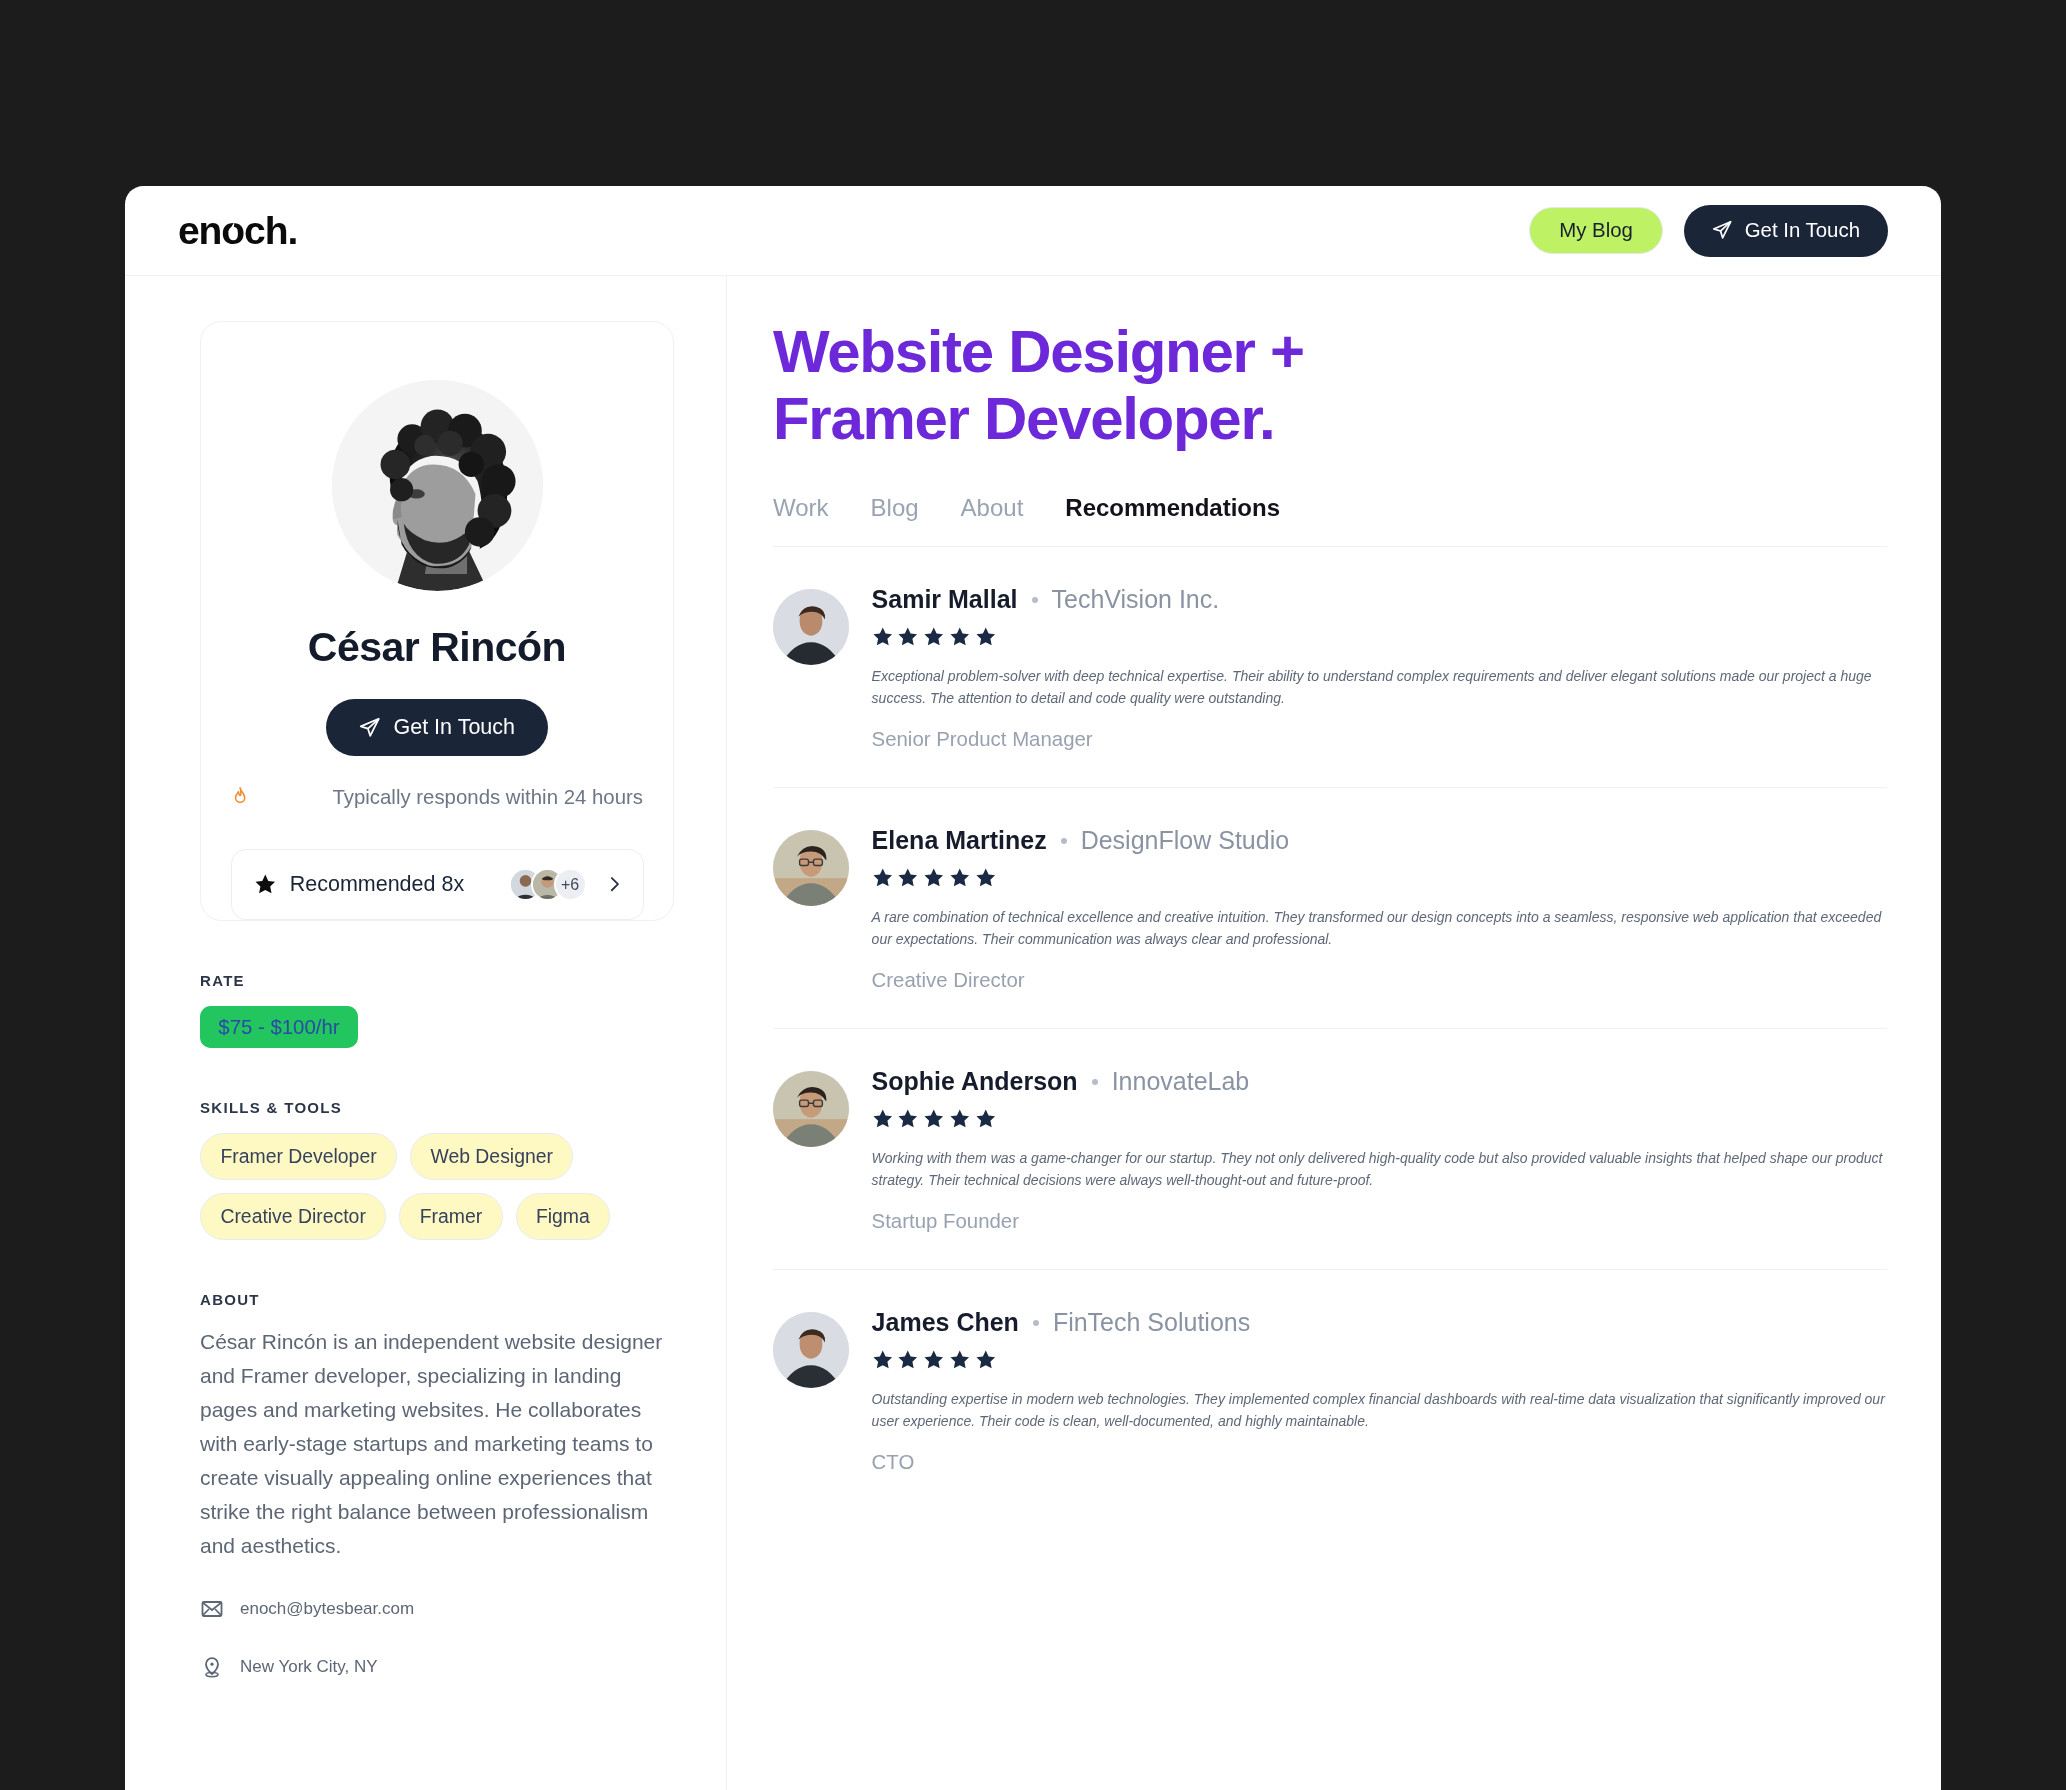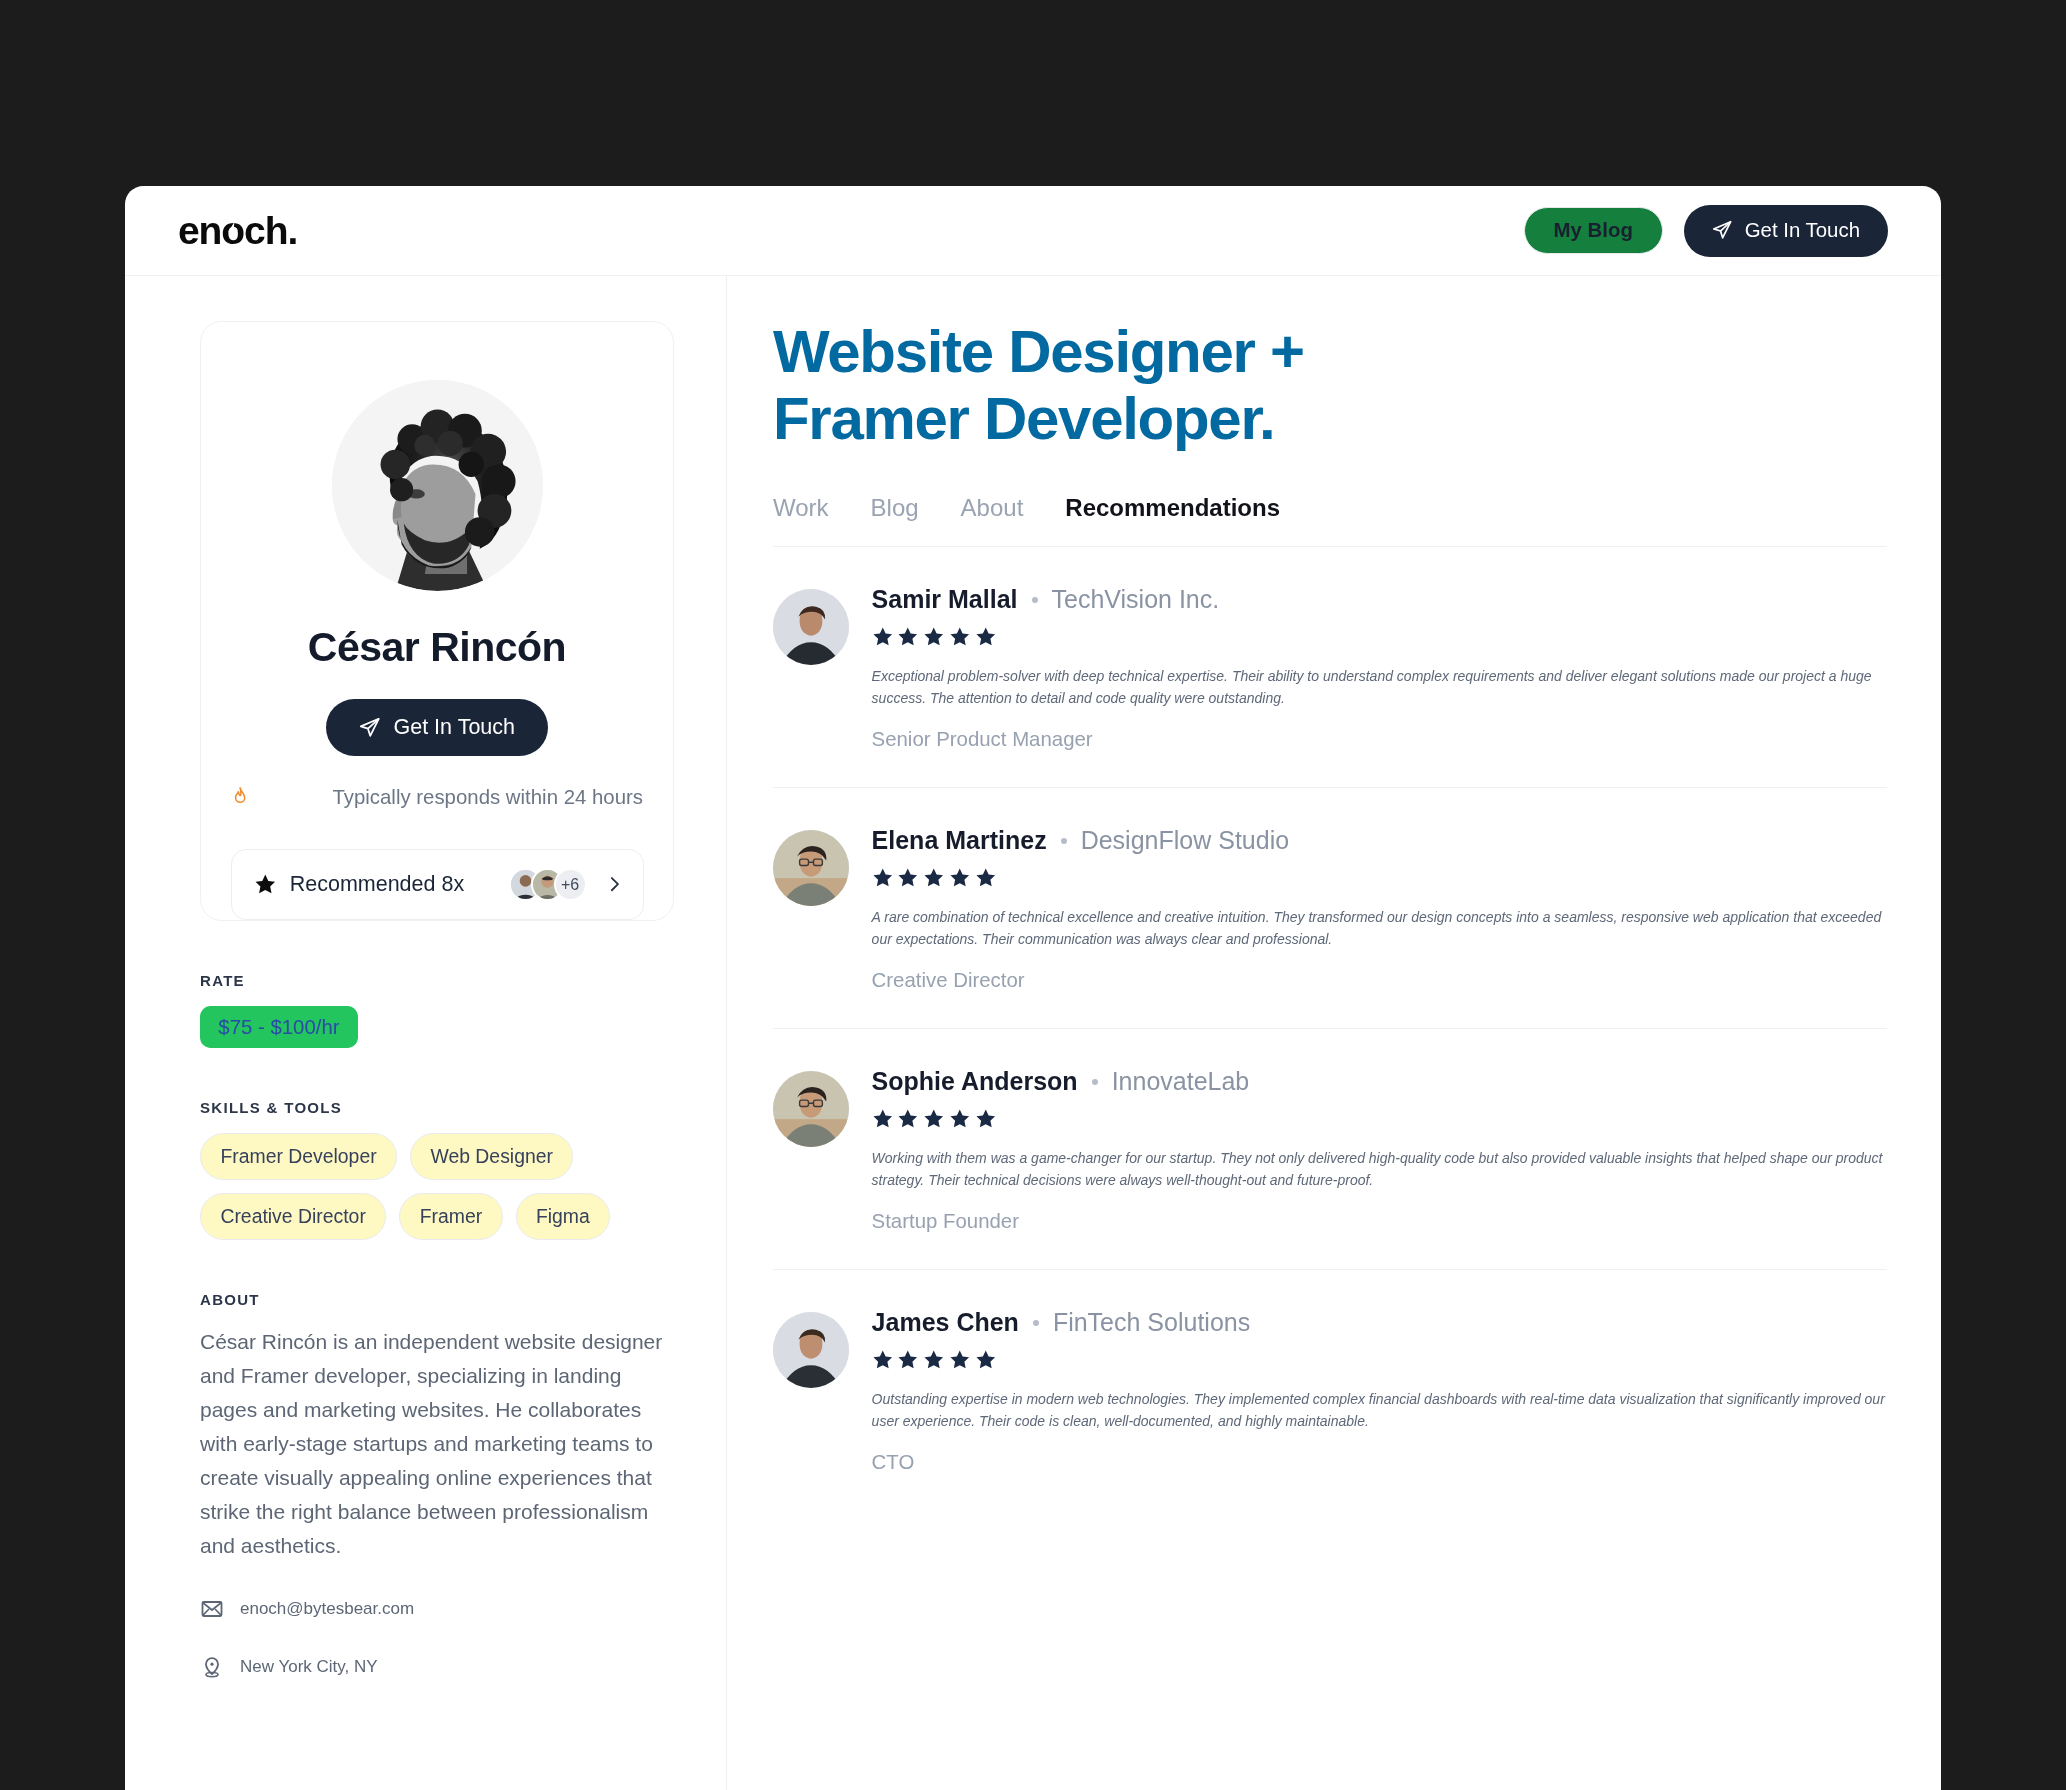--- a/index.html
+++ b/index.html
@@ -62,24 +62,24 @@
     height: 18.3px;
   }
 
   .topbar-actions { display: flex; align-items: center; gap: 21.5px; }
 
   .btn-ghost {
     height: 47px;
     padding: 16px 29px;
     border-radius: 538px;
     border: 1.6px solid #e6e8ec;
-    background: #15803d;
+    background: #bef264;
     color: #18202f;
     font-size: 20.4px;
-    font-weight: 700;
+    font-weight: 400;
     display: flex;
     align-items: center;
     font-family: "Liberation Sans", sans-serif;
     cursor: pointer;
   }
   .btn-dark {
     height: 52px;
     padding: 0 28px;
     border-radius: 538px;
     border: none;
@@ -258,21 +258,21 @@
     font-size: 17px;
     color: #5d6675;
   }
   .contact-row svg { width: 24px; height: 24px; flex: none; }
 
   
   .hero-title {
     font-size: 60px;
     line-height: 1.12;
     font-weight: 700;
-    color: #0369a1;
+    color: #6d28d9;
     letter-spacing: -1.3px;
   }
 
   .tabs {
     display: flex;
     align-items: center;
     gap: 42px;
     margin-top: 42px;
     padding-bottom: 24px;
     border-bottom: 1.6px solid #eef0f3;

